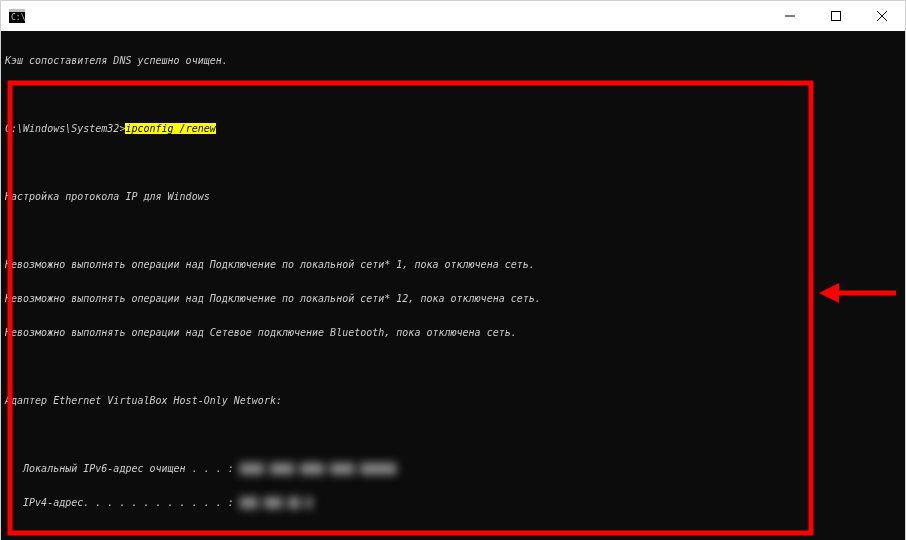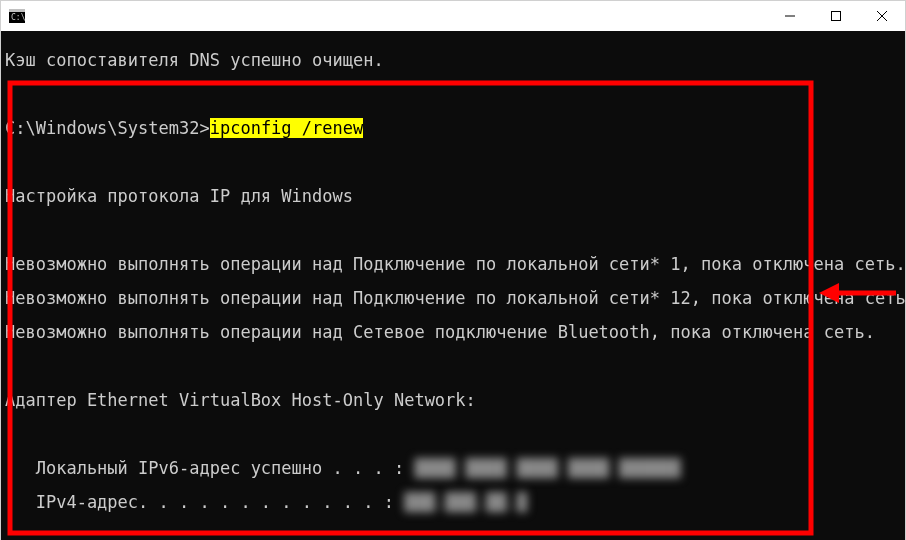--- a/index.html
+++ b/index.html
@@ -62,28 +62,29 @@
     display: flex;
     align-items: center;
     justify-content: center;
     color: #000;
   }
   
   .console {
     background: var(--console-bg);
     color: var(--console-fg);
     font-family: Consolas, "Lucida Console", monospace;
-    font-size: 17px;
+    font-size: 10px;
     line-height: 17px;
     white-space: pre;
     height: calc(100% - 30px);
     box-sizing: border-box;
     padding: 4px 0 0 4px;
     position: relative;
     overflow: hidden;
+    font-style: italic;
   }
   .console .line { white-space: pre; }
   .hl {
     background: var(--highlight-bg);
     color: var(--highlight-fg);
   }
   .blur {
     filter: blur(4px);
     color: #888;
   }
@@ -137,21 +138,21 @@
 <div class="line"><span>C:\Windows\System32&gt;</span><span class="hl">ipconfig /renew</span></div>
 <div class="line"> </div>
 <div class="line">Настройка протокола IP для Windows</div>
 <div class="line"> </div>
 <div class="line">Невозможно выполнять операции над Подключение по локальной сети* 1, пока отключена сеть.</div>
 <div class="line">Невозможно выполнять операции над Подключение по локальной сети* 12, пока отключена сеть.</div>
 <div class="line">Невозможно выполнять операции над Сетевое подключение Bluetooth, пока отключена сеть.</div>
 <div class="line"> </div>
 <div class="line">Адаптер Ethernet VirtualBox Host-Only Network:</div>
 <div class="line"> </div>
-<div class="line"><span>   Локальный IPv6-адрес успешно . . . : </span><span class="blur">████ ████ ████ ████ ██████</span></div>
+<div class="line"><span>   Локальный IPv6-адрес очищен . . . : </span><span class="blur">████ ████ ████ ████ ██████</span></div>
 <div class="line"><span>   IPv4-адрес. . . . . . . . . . . . : </span><span class="blur">███.███.██.█</span></div>
 
 
 
 
 
 
 
 
 

